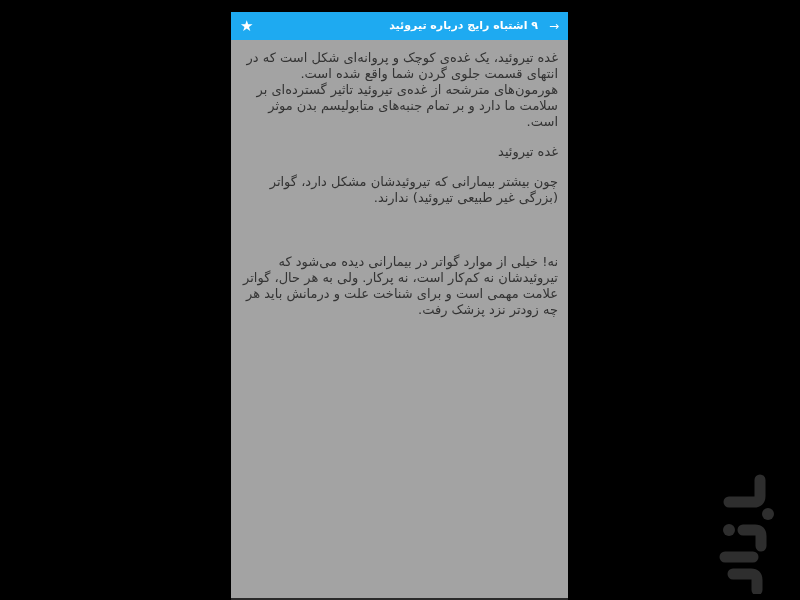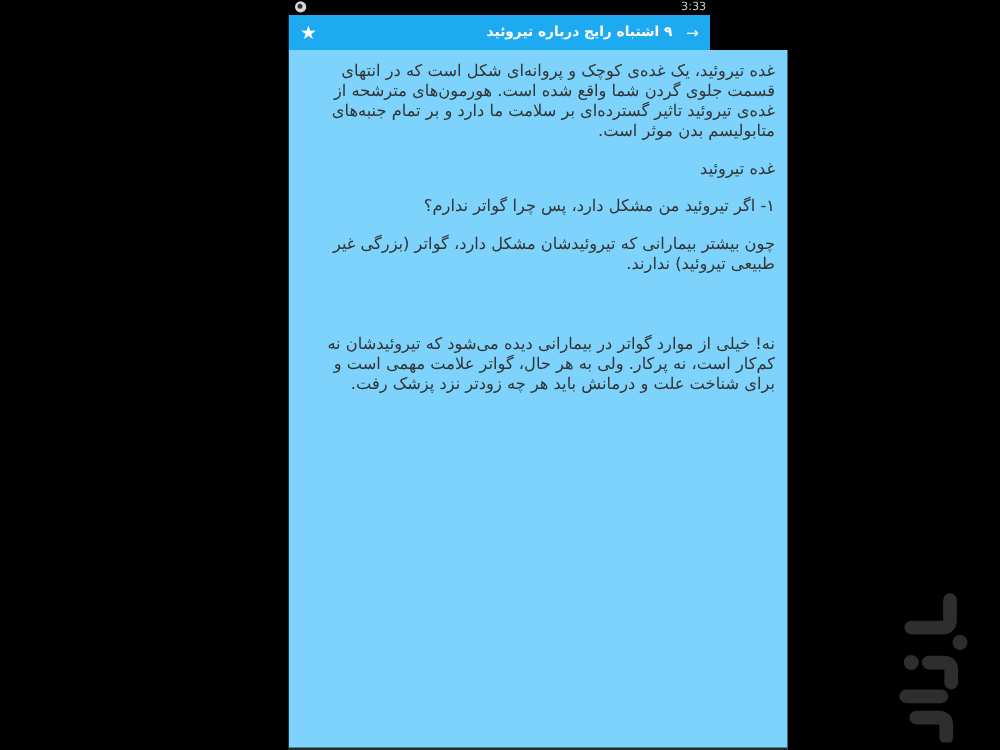--- a/index.html
+++ b/index.html
@@ -82,23 +82,23 @@
     position: absolute;
     right: 9px; top: 0;
     height: 28px;
     line-height: 28px;
     font-size: 12px;
     color: #fff;
   }
   .content {
     position: absolute;
     left: 0; top: 40px;
-    width: 399px;
+    width: 337px;
     height: 558px;
-    background: #7dd3fc;
+    background: #a3a3a3;
     overflow: hidden;
     border-bottom: 2px solid #2a2a2a;
   }
   .article {
     direction: rtl;
     text-align: right;
     padding: 10px 10px 0 10px;
     color: #333333;
     font-size: 13px;
     line-height: 16px;
@@ -116,37 +116,32 @@
     top: 474px;
     width: 60px;
     height: 120px;
   }
 </style>
 </head>
 <body>
 
 <div class="screen">
 
-  <div class="status-bar">
-    <span class="globe"></span>
-    <span class="clock">3:33</span>
-  </div>
 
   <div class="app-bar">
     <span class="star">★</span>
     <span class="title">۹ اشتباه رایج درباره تیروئید</span>
     <span class="back">→</span>
   </div>
 
   <div class="content">
     <div class="article">
       <p class="intro">غده تیروئید، یک غده‌ی کوچک و پروانه‌ای شکل است که در انتهای قسمت جلوی گردن شما واقع شده است. هورمون‌های مترشحه از غده‌ی تیروئید تاثیر گسترده‌ای بر سلامت ما دارد و بر تمام جنبه‌های متابولیسم بدن موثر است.</p>
       <p class="heading">غده تیروئید</p>
 
-      <p class="q">۱- اگر تیروئید من مشکل دارد، پس چرا گواتر ندارم؟</p>
       <p class="a">چون بیشتر بیمارانی که تیروئیدشان مشکل دارد، گواتر (بزرگی غیر طبیعی تیروئید) ندارند.</p>
 
       <p class="a">نه! خیلی از موارد گواتر در بیمارانی دیده می‌شود که تیروئیدشان نه کم‌کار است، نه پرکار. ولی به هر حال، گواتر علامت مهمی است و برای شناخت علت و درمانش باید هر چه زودتر نزد پزشک رفت.</p>
 
     </div>
   </div>
 </div>
 
 <svg class="watermark" viewBox="0 0 60 120" xmlns="http://www.w3.org/2000/svg">
   <g stroke="#2e2e2e" stroke-width="11" stroke-linecap="round" fill="none">

